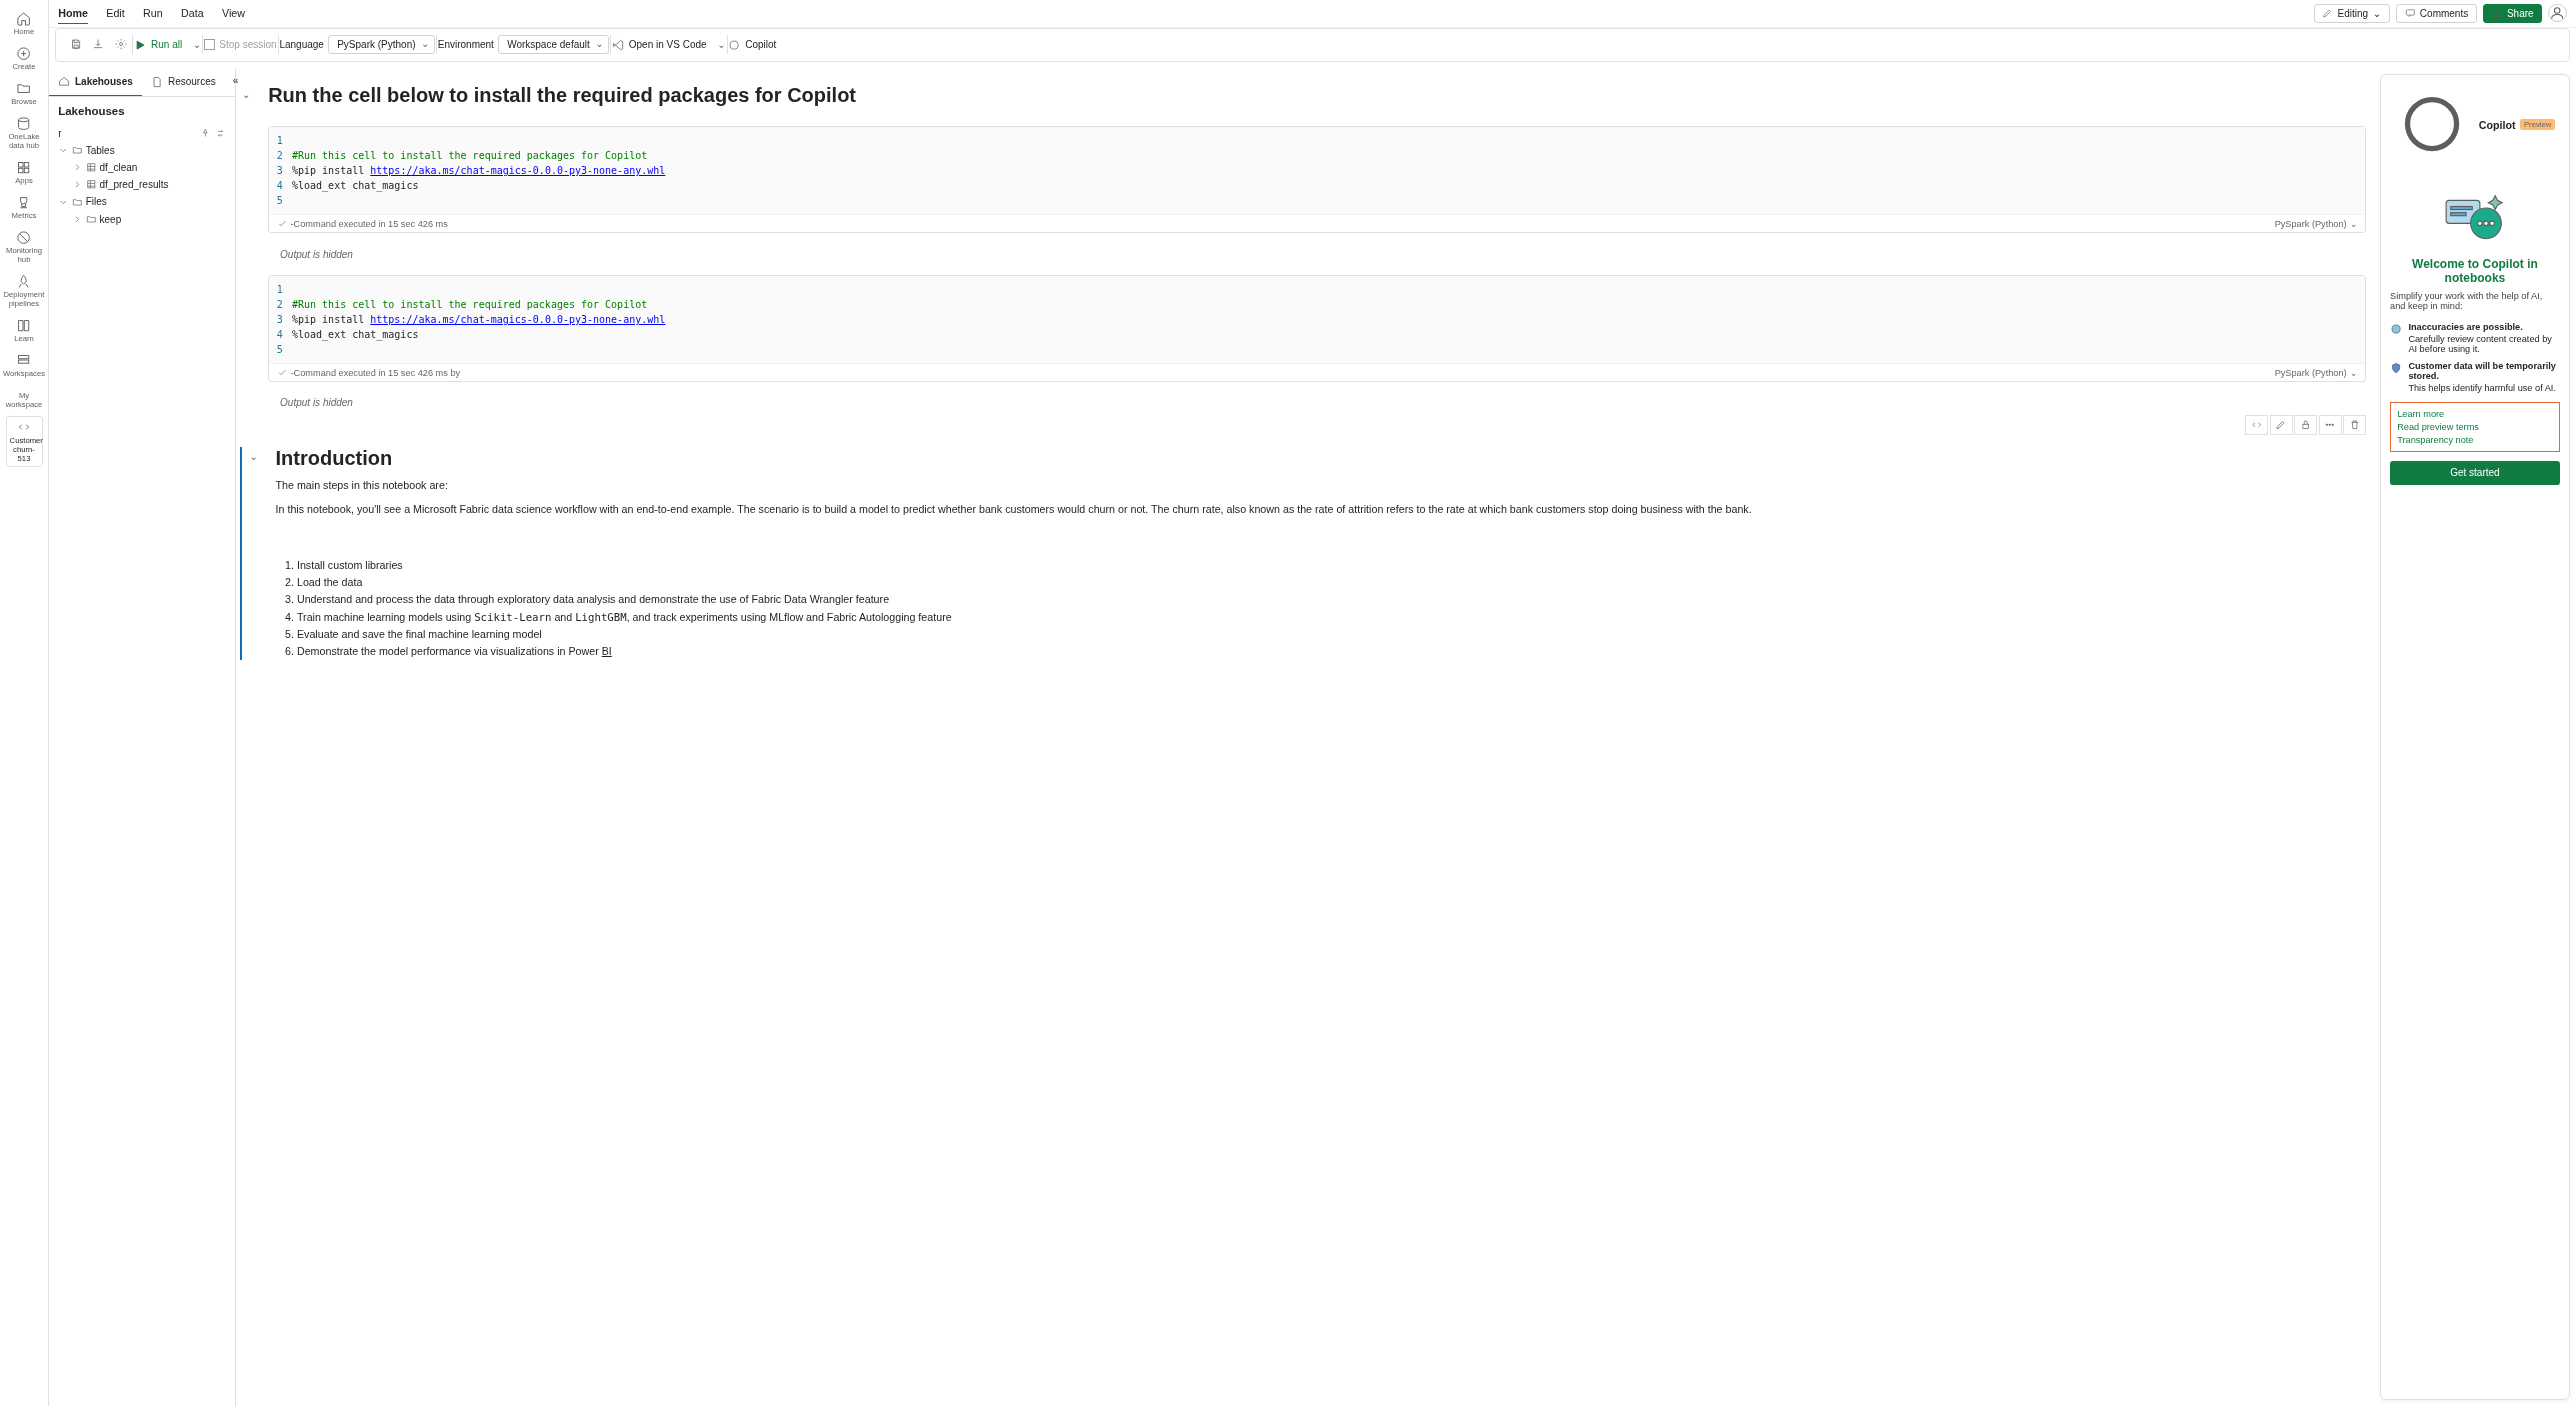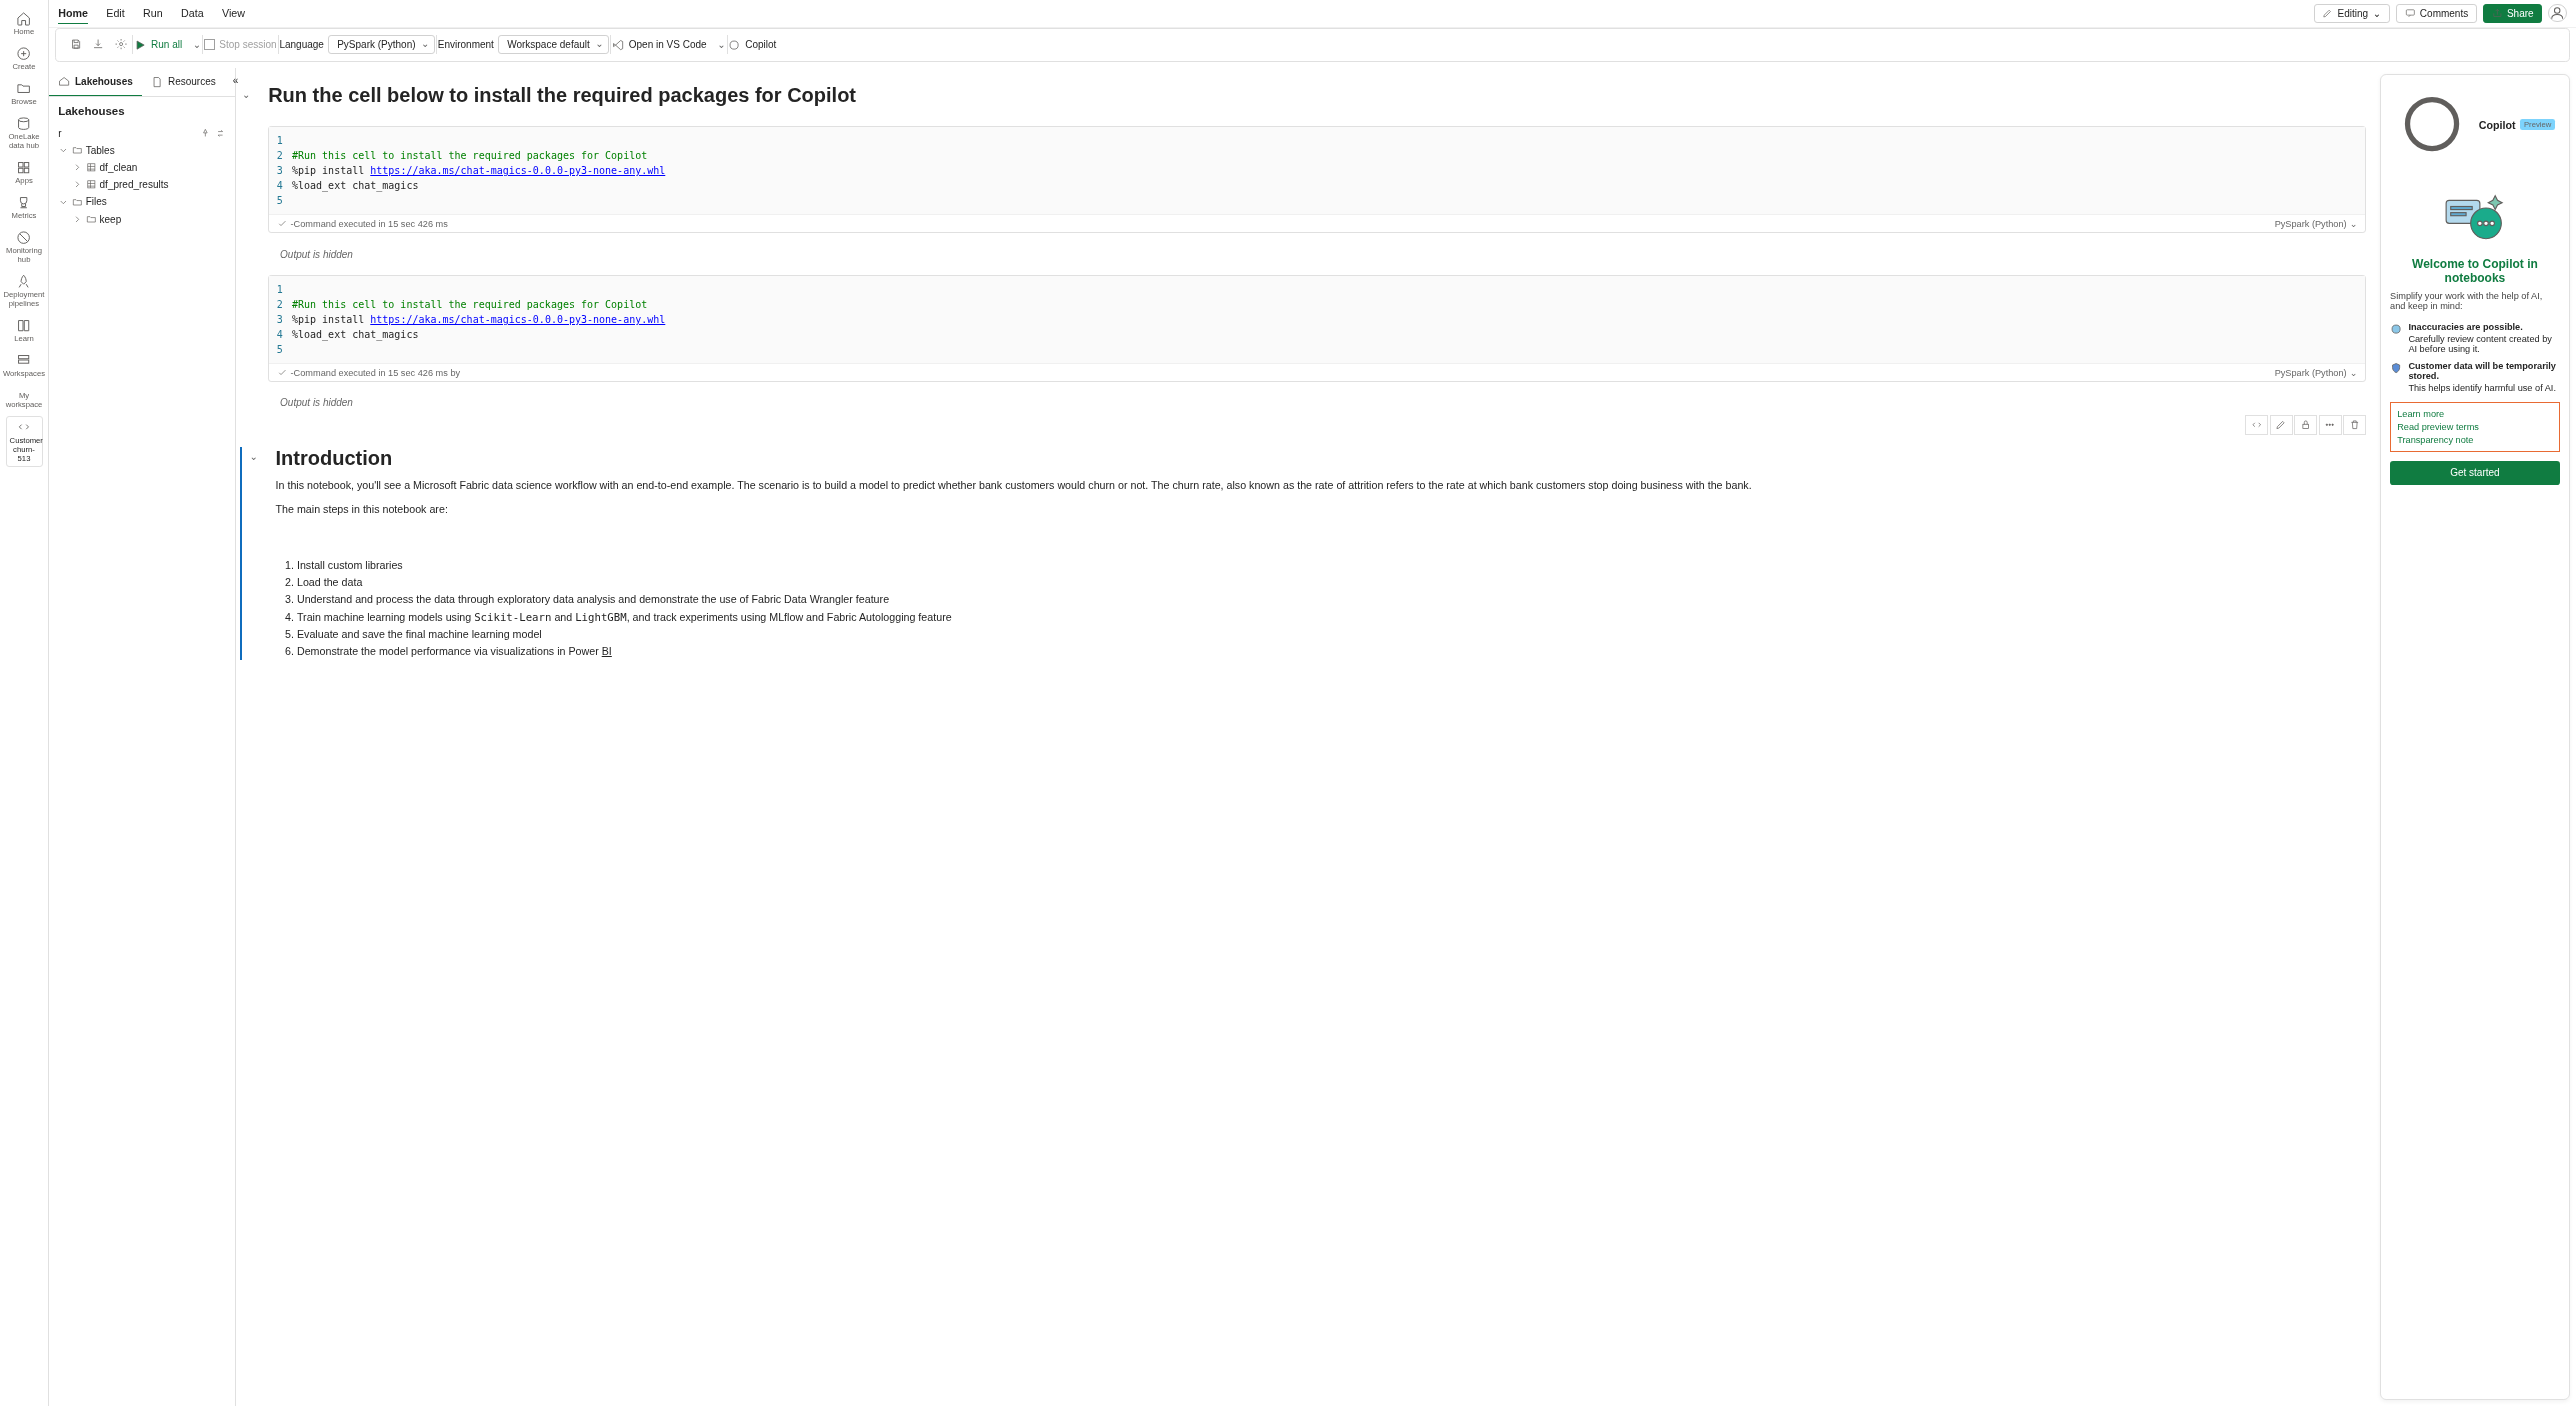--- a/index.html
+++ b/index.html
@@ -79,21 +79,21 @@
 .output-hidden{font-style:italic;color:#666;font-size:10px;padding:4.6px 0 4.6px 38px;}
 
 .md-toolbar{display:flex;justify-content:flex-end;gap:1.5px;padding:1.5px 0;margin-left:26px;}
 .md-toolbar .tb{width:23px;height:20px;display:flex;align-items:center;justify-content:center;border:0.8px solid #e0e0e0;cursor:pointer;background:#fff;}
 .md-toolbar .tb svg{width:11.5px;height:11.5px;stroke:#605e5c;}
 
 
 .copilot { width: 190px; border: 0.8px solid #e0e0e0; border-radius: 6.1px; margin: 6.1px 6.1px 6.1px 0; display: flex; flex-direction: column; box-shadow: 0 1.5px 4.6px rgba(0,0,0,0.05);}
 .cp-head{display:flex;align-items:center;padding:7.7px 9.2px;gap:4.6px;}
 .cp-head .title{font-weight:600;font-size:10.7px;}
-.cp-head .badge{font-size:7.7px;background:#7dd3fc;padding:0.8px 3.8px;border-radius:2.3px;color:#666;}
+.cp-head .badge{font-size:7.7px;background:#fdba74;padding:0.8px 3.8px;border-radius:2.3px;color:#666;}
 .cp-head .close{margin-left:auto;cursor:pointer;}
 .cp-body{padding:9.2px;overflow-y:auto;}
 .cp-hero{display:flex;justify-content:center;margin:7.7px 0 12.2px;}
 .cp-welcome{text-align:center;font-weight:600;color:#107c41;font-size:12px;margin-bottom:6.1px;}
 .cp-sub{font-size:9.2px;color:#444;margin-bottom:10.7px;}
 .cp-point{display:flex;gap:6.1px;margin:7.7px 0;font-size:9.2px;}
 .cp-point svg{width:12.2px;height:12.2px;flex-shrink:0;margin-top:0.8px;}
 .cp-point b{display:block;margin-bottom:1.5px;}
 .cp-links{border:1.5px solid #e86a33;padding:4.6px 6.1px;margin:9.2px 0;}
 .cp-links a{display:block;color:#107c41;font-size:9.2px;text-decoration:none;padding:1.5px 0;}
@@ -441,22 +441,22 @@
               <svg viewBox="0 0 24 24">
                 <path d="M5 7h14M9 7V4h6v3M7 7l1 13h8l1-13"></path>
               </svg>
             </div>
         </div>
 
         <div class="md-block" style="border-left:2.3px solid #0f6cbd;margin-left:-2.3px;padding-left:7.7px;">
           <div class="md-toggle">⌄</div>
           <div class="md-body">
             <h1>Introduction</h1>
+            <p>The main steps in this notebook are:</p>
             <p>In this notebook, you'll see a Microsoft Fabric data science workflow with an end-to-end example. The scenario is to build a model to predict whether bank customers would churn or not. The churn rate, also known as the rate of attrition refers to the rate at which bank customers stop doing business with the bank.</p>
-            <p>The main steps in this notebook are:</p>
             <ol>
               <li>Install custom libraries</li>
               <li>Load the data</li>
               <li>Understand and process the data through exploratory data analysis and demonstrate the use of Fabric Data Wrangler feature</li>
               <li>Train machine learning models using <code>Scikit-Learn</code> and <code>LightGBM</code>, and track experiments using MLflow and Fabric Autologging feature</li>
               <li>Evaluate and save the final machine learning model</li>
               <li>Demonstrate the model performance via visualizations in Power <span style="text-decoration:underline;">BI</span></li>
             </ol>
           </div>
         </div>

